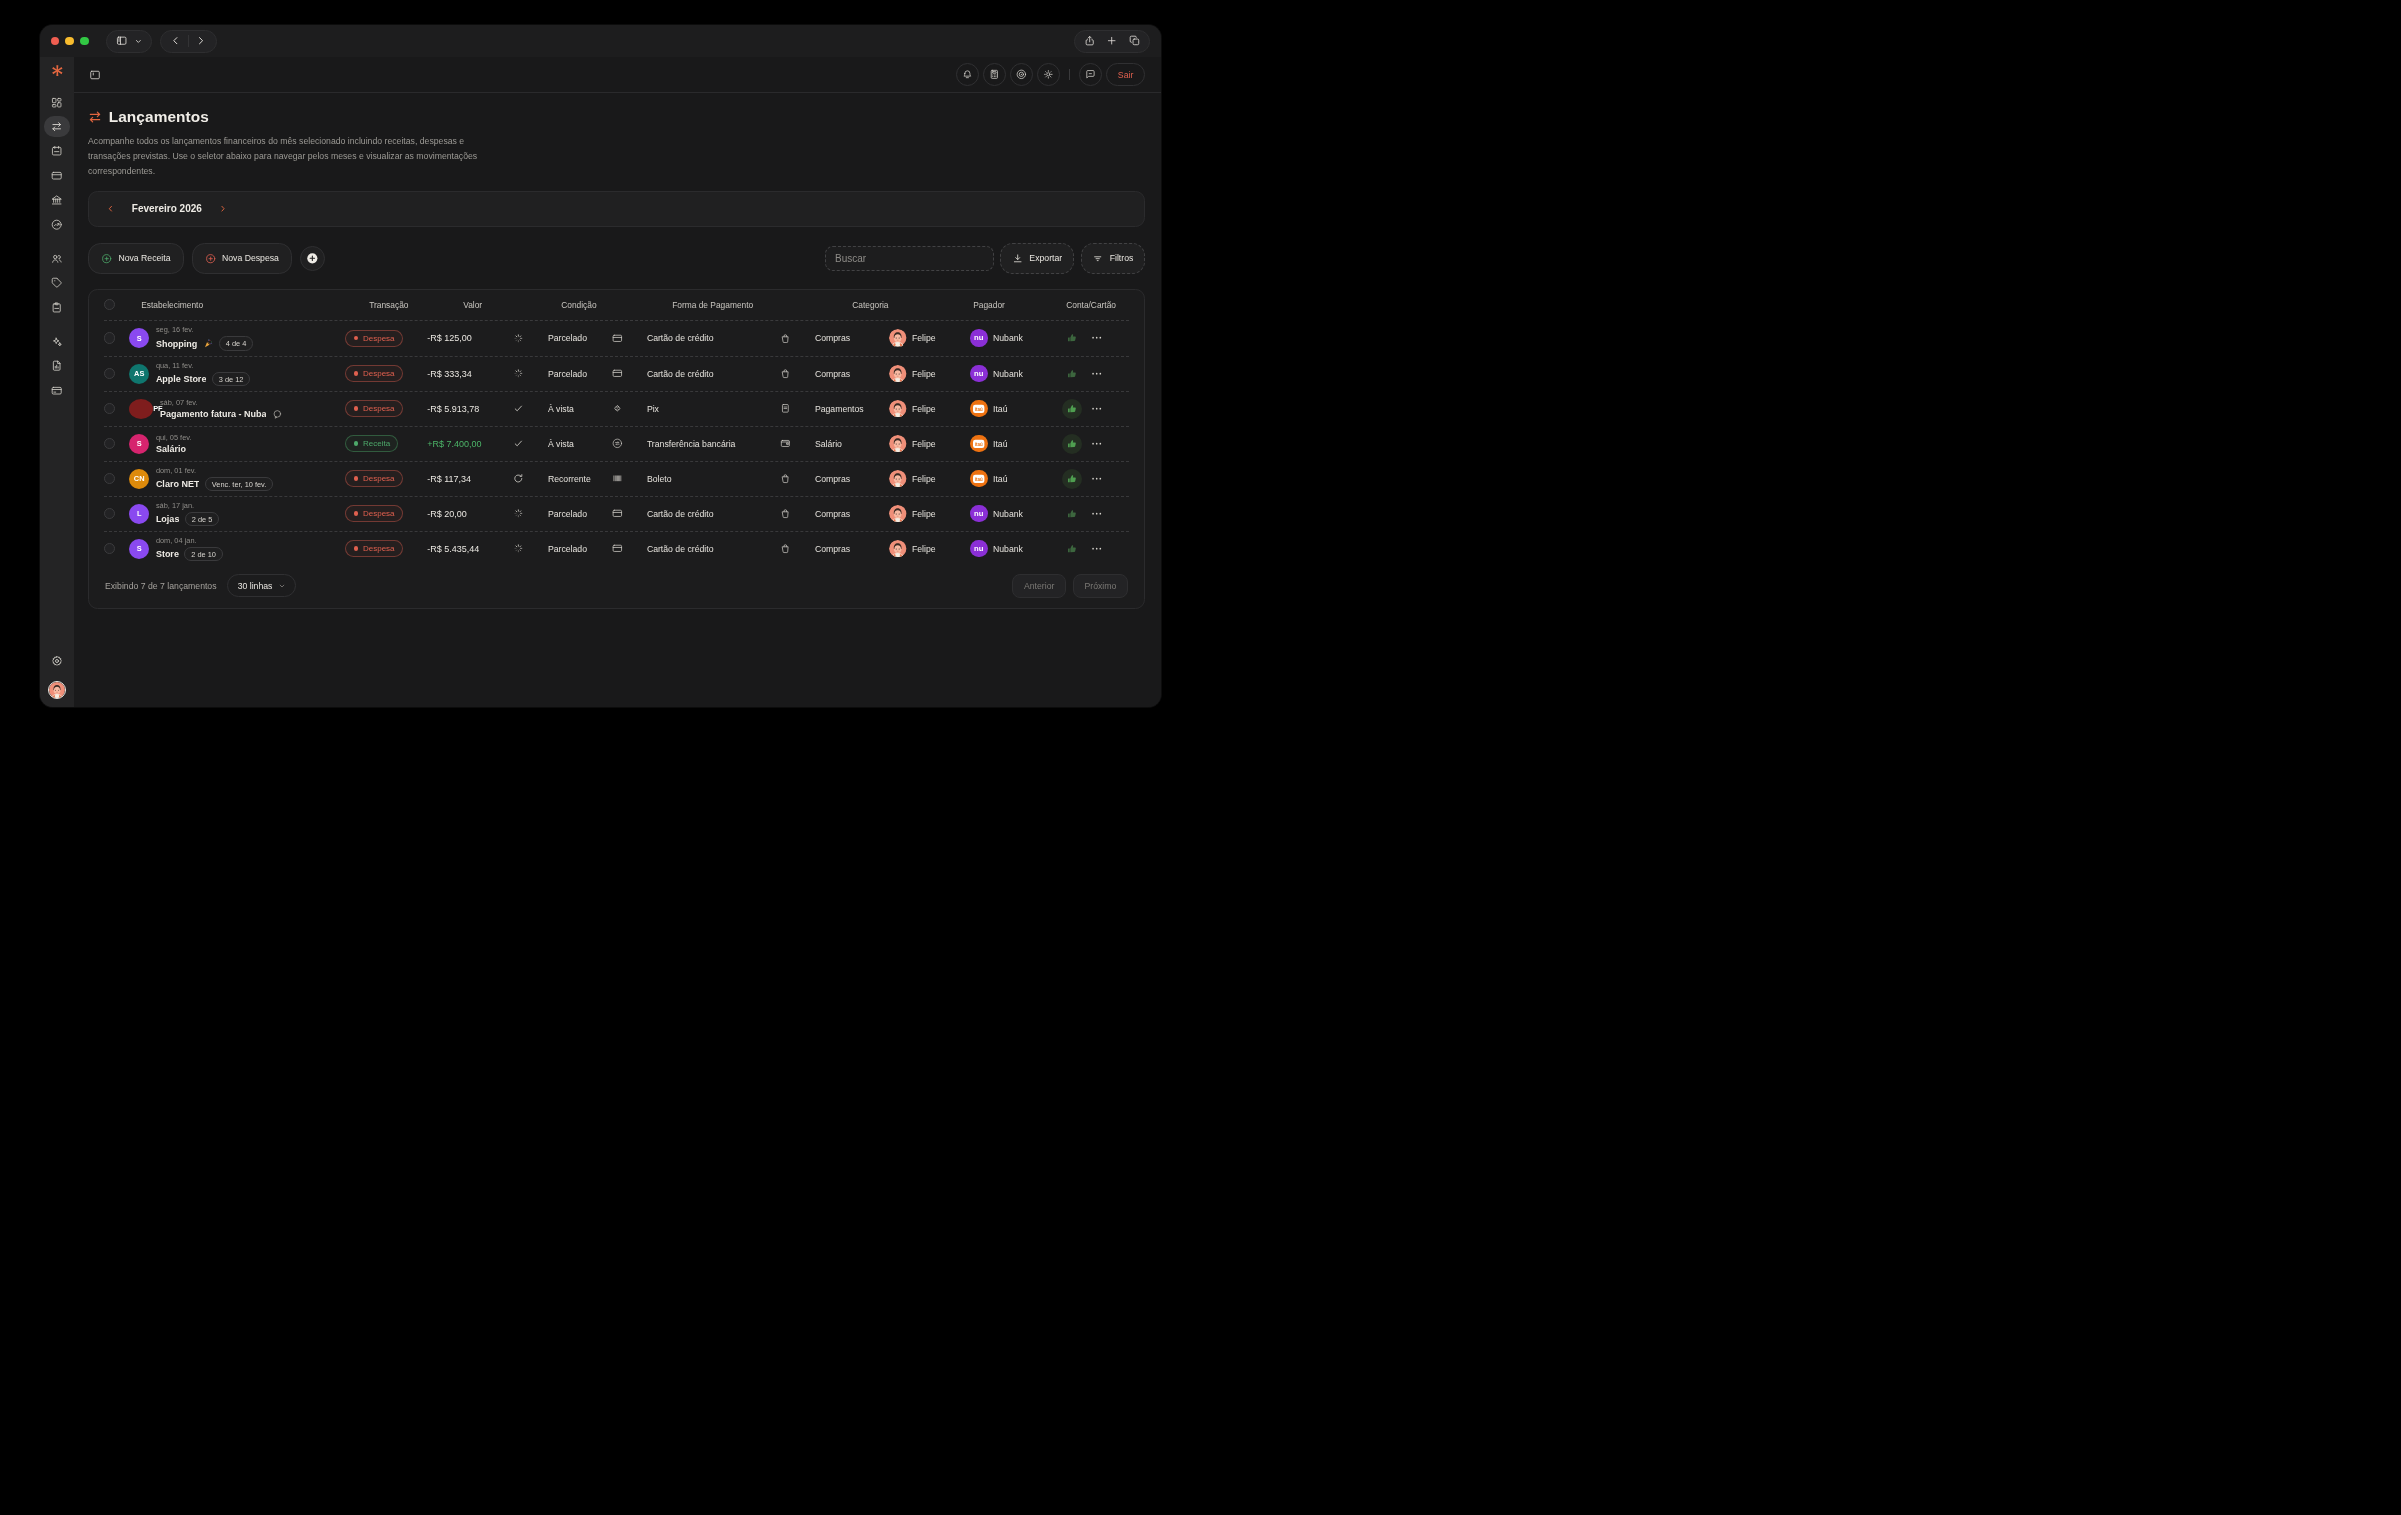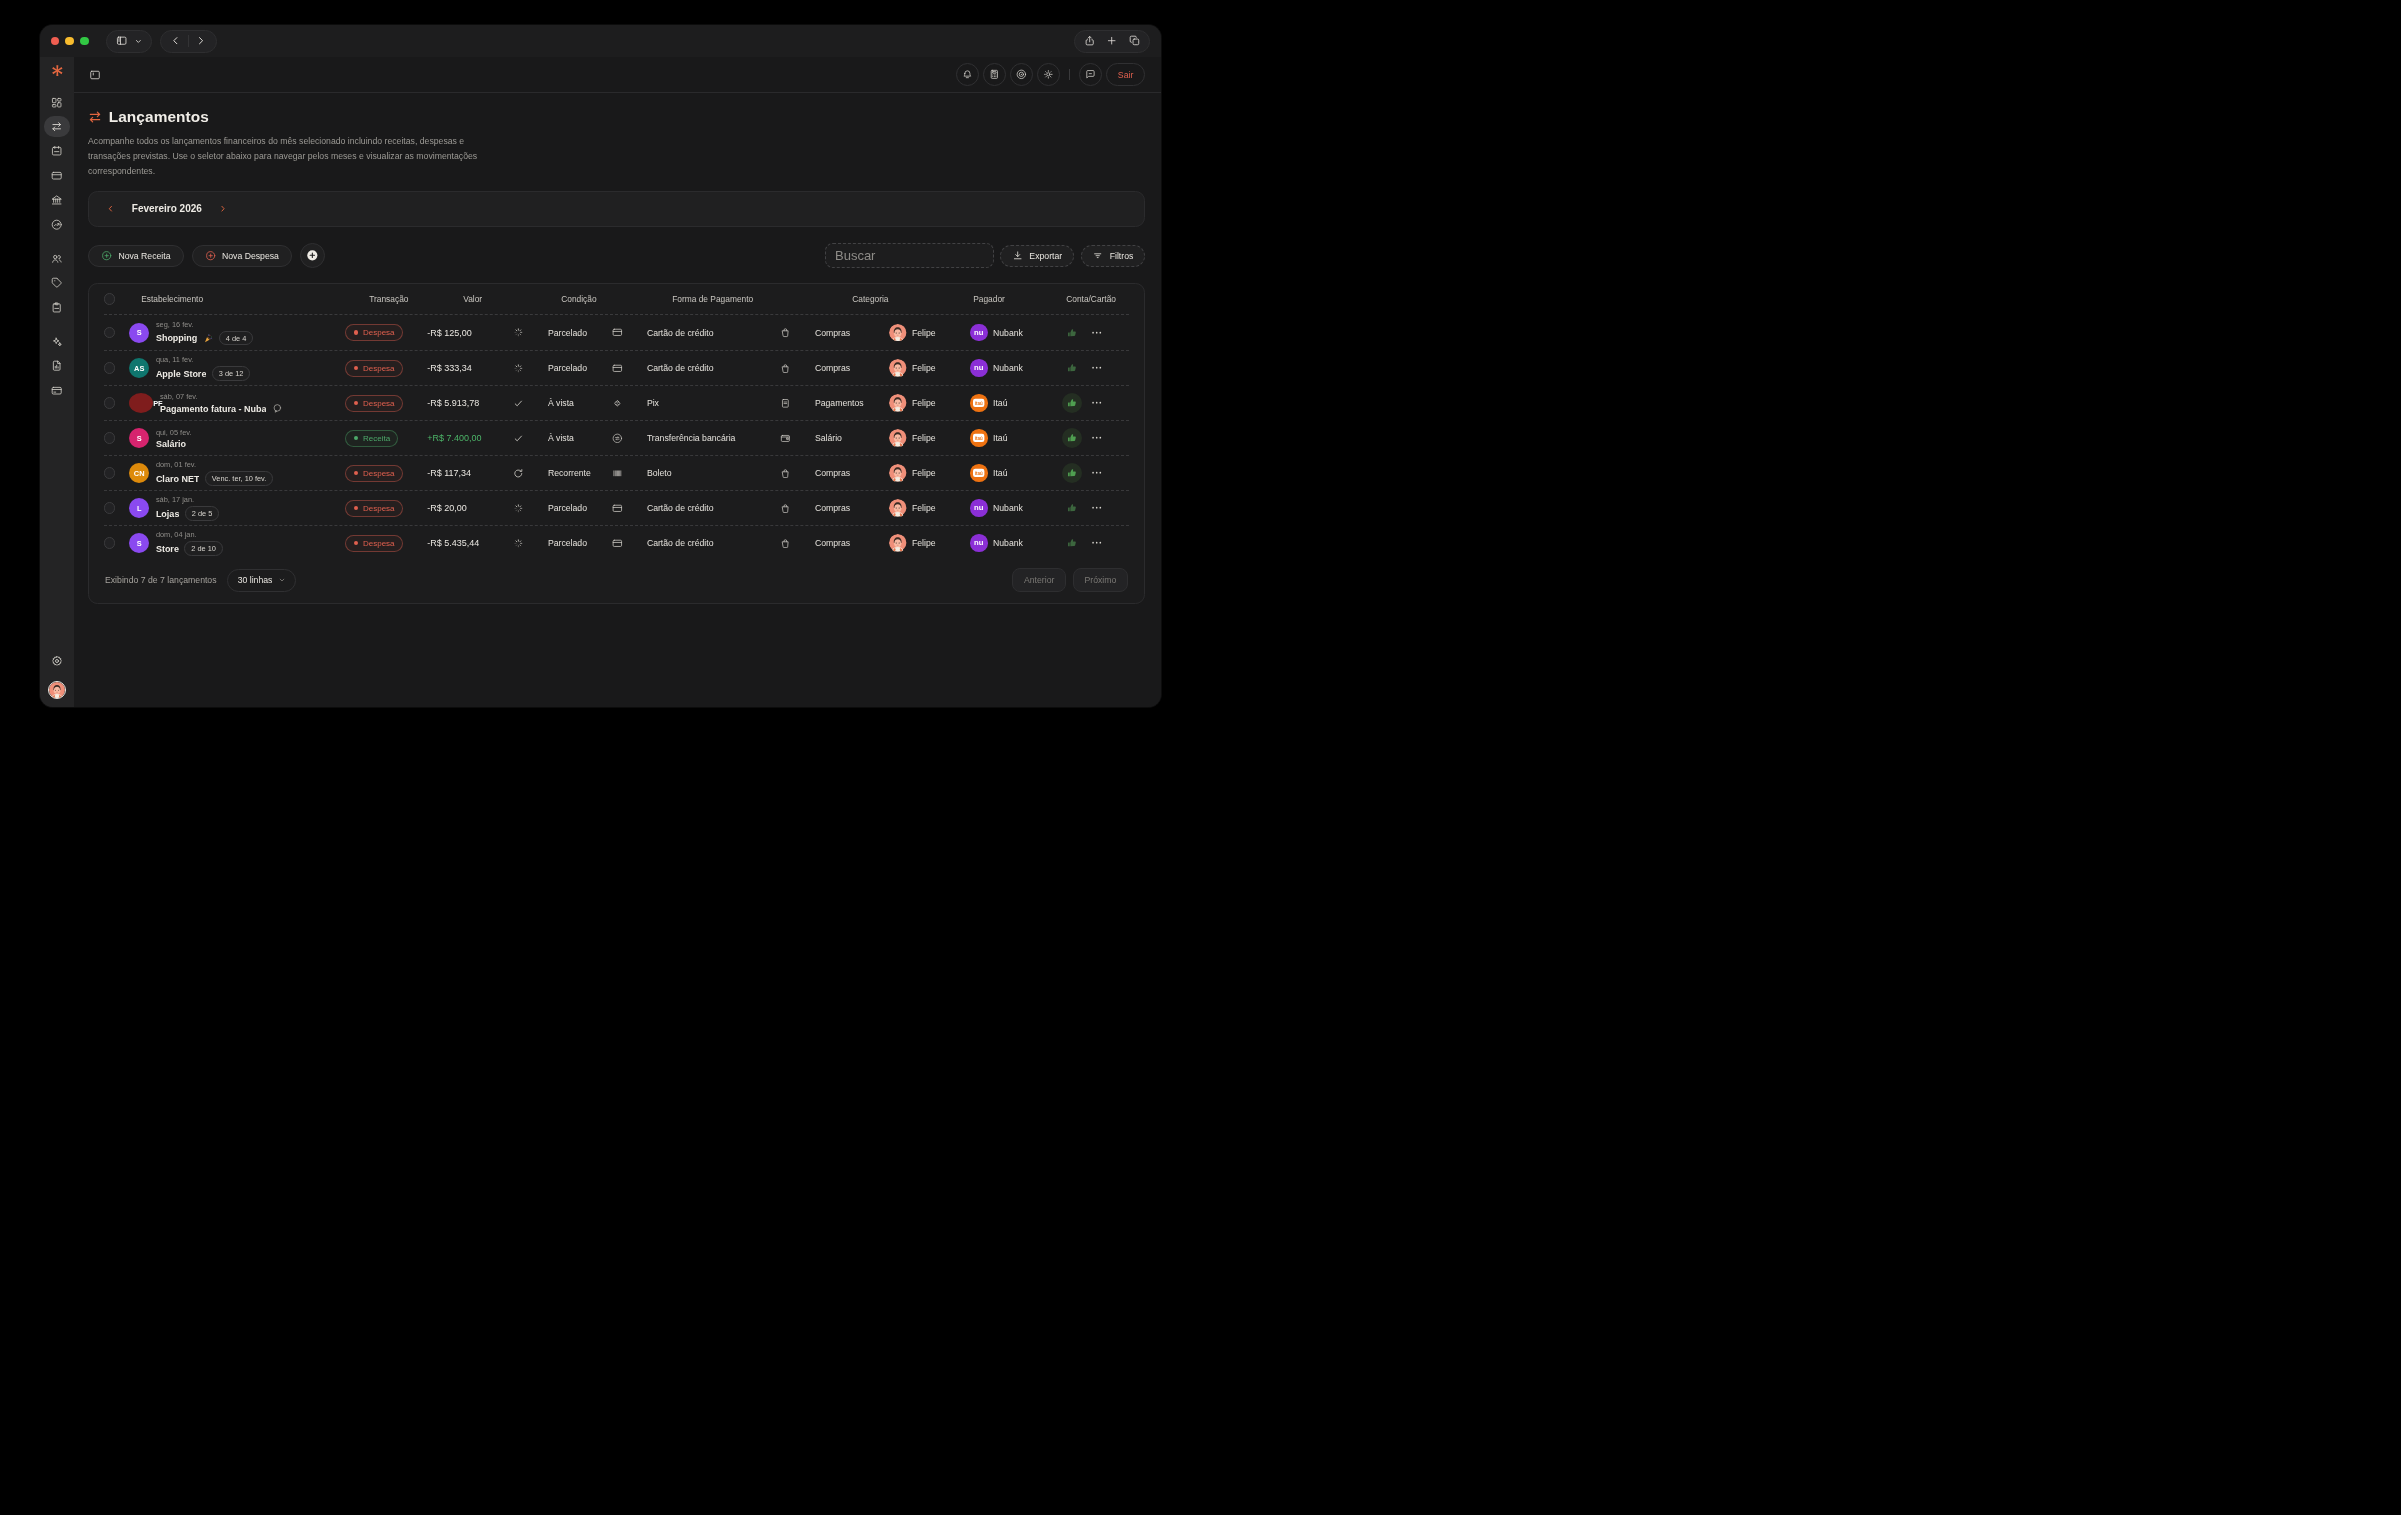--- a/index.html
+++ b/index.html
@@ -46,29 +46,29 @@
   .content { padding:14.7px 16px 0 14px; }
   .title-row { display:flex; align-items:center; gap:6.7px; }
   .title-ic { color:#e2663f; } .title-ic svg { width:14px; height:14px; display:block; }
   .page-title { font-size:15.4px; font-weight:bold; color:#f0ede7; letter-spacing:0.1px; }
   .page-desc { margin-top:8.7px; font-size:8.7px; line-height:1.68; color:#9c9a95; max-width:419px; }
   .month-card { margin-top:12.7px; height:36px; border-radius:9.4px; background:#202021; border:0.7px solid #2b2b2d;
                 display:flex; align-items:center; padding:0 17.4px; gap:16px; }
   .m-chev { color:#e2663f; } .m-chev svg { width:9.4px; height:9.4px; display:block; }
   .month-label { font-size:10px; font-weight:bold; color:#eeebe5; }
   .actions-row { margin-top:16px; display:flex; align-items:center; }
-  .btn { height:22px; border-radius:12.7px; background:#202021; border:0.7px solid #2f2f31; padding:0 12px;
+  .btn { height:31px; border-radius:12.7px; background:#202021; border:0.7px solid #2f2f31; padding:0 12px;
          display:flex; align-items:center; gap:6px; font-size:8.7px; color:#e9e6e0; margin-right:8px; }
   .btn svg { width:11.4px; height:11.4px; display:block; }
   .ic-green { color:#4da96a; } .ic-red { color:#e0604f; }
   .round-plus { width:25.5px; height:25.5px; border-radius:50%; background:#202021; border:0.7px solid #2f2f31; display:grid; place-items:center; }
   .round-plus svg { width:12.7px; height:12.7px; display:block; }
   .flex-sp { flex:1; }
   .search { width:169px; height:25.5px; border-radius:8px; border:0.7px dashed #424244; background:#1d1d1e;
-            color:#e9e6e0; font-size:13px; padding:0 9.4px; outline:none; font-family:inherit; }
+            color:#e9e6e0; font-size:10px; padding:0 9.4px; outline:none; font-family:inherit; }
   .search::placeholder { color:#8e8c88; }
   .btn.dashed { border-style:dashed; border-color:#424244; margin:0 0 0 6.7px; padding:0 10.7px; }
   
   .table-card { margin-top:14.7px; border-radius:9.4px; border:0.7px solid #2b2b2d; background:#1c1c1d; padding:0 14.7px 2.7px; }
   .grid-row { display:grid; grid-template-columns:25.5px 216px 82px 86px 99px 168px 109px 81px 92px 1fr; align-items:center; }
   .thead { height:31px; border-bottom:0.7px dashed #3a3a3c; color:#c9c6c0; font-size:8.4px;gap:12px; }
   .trow { height:35px; }
   .trow + .trow { border-top:0.7px dashed #39393b; }
   .chk { width:11.4px; height:11.4px; border-radius:50%; border:1px solid #3c3c3e; background:#222224; }
   .cell-estab { display:flex; align-items:center; gap:6.7px; min-width:0; }

